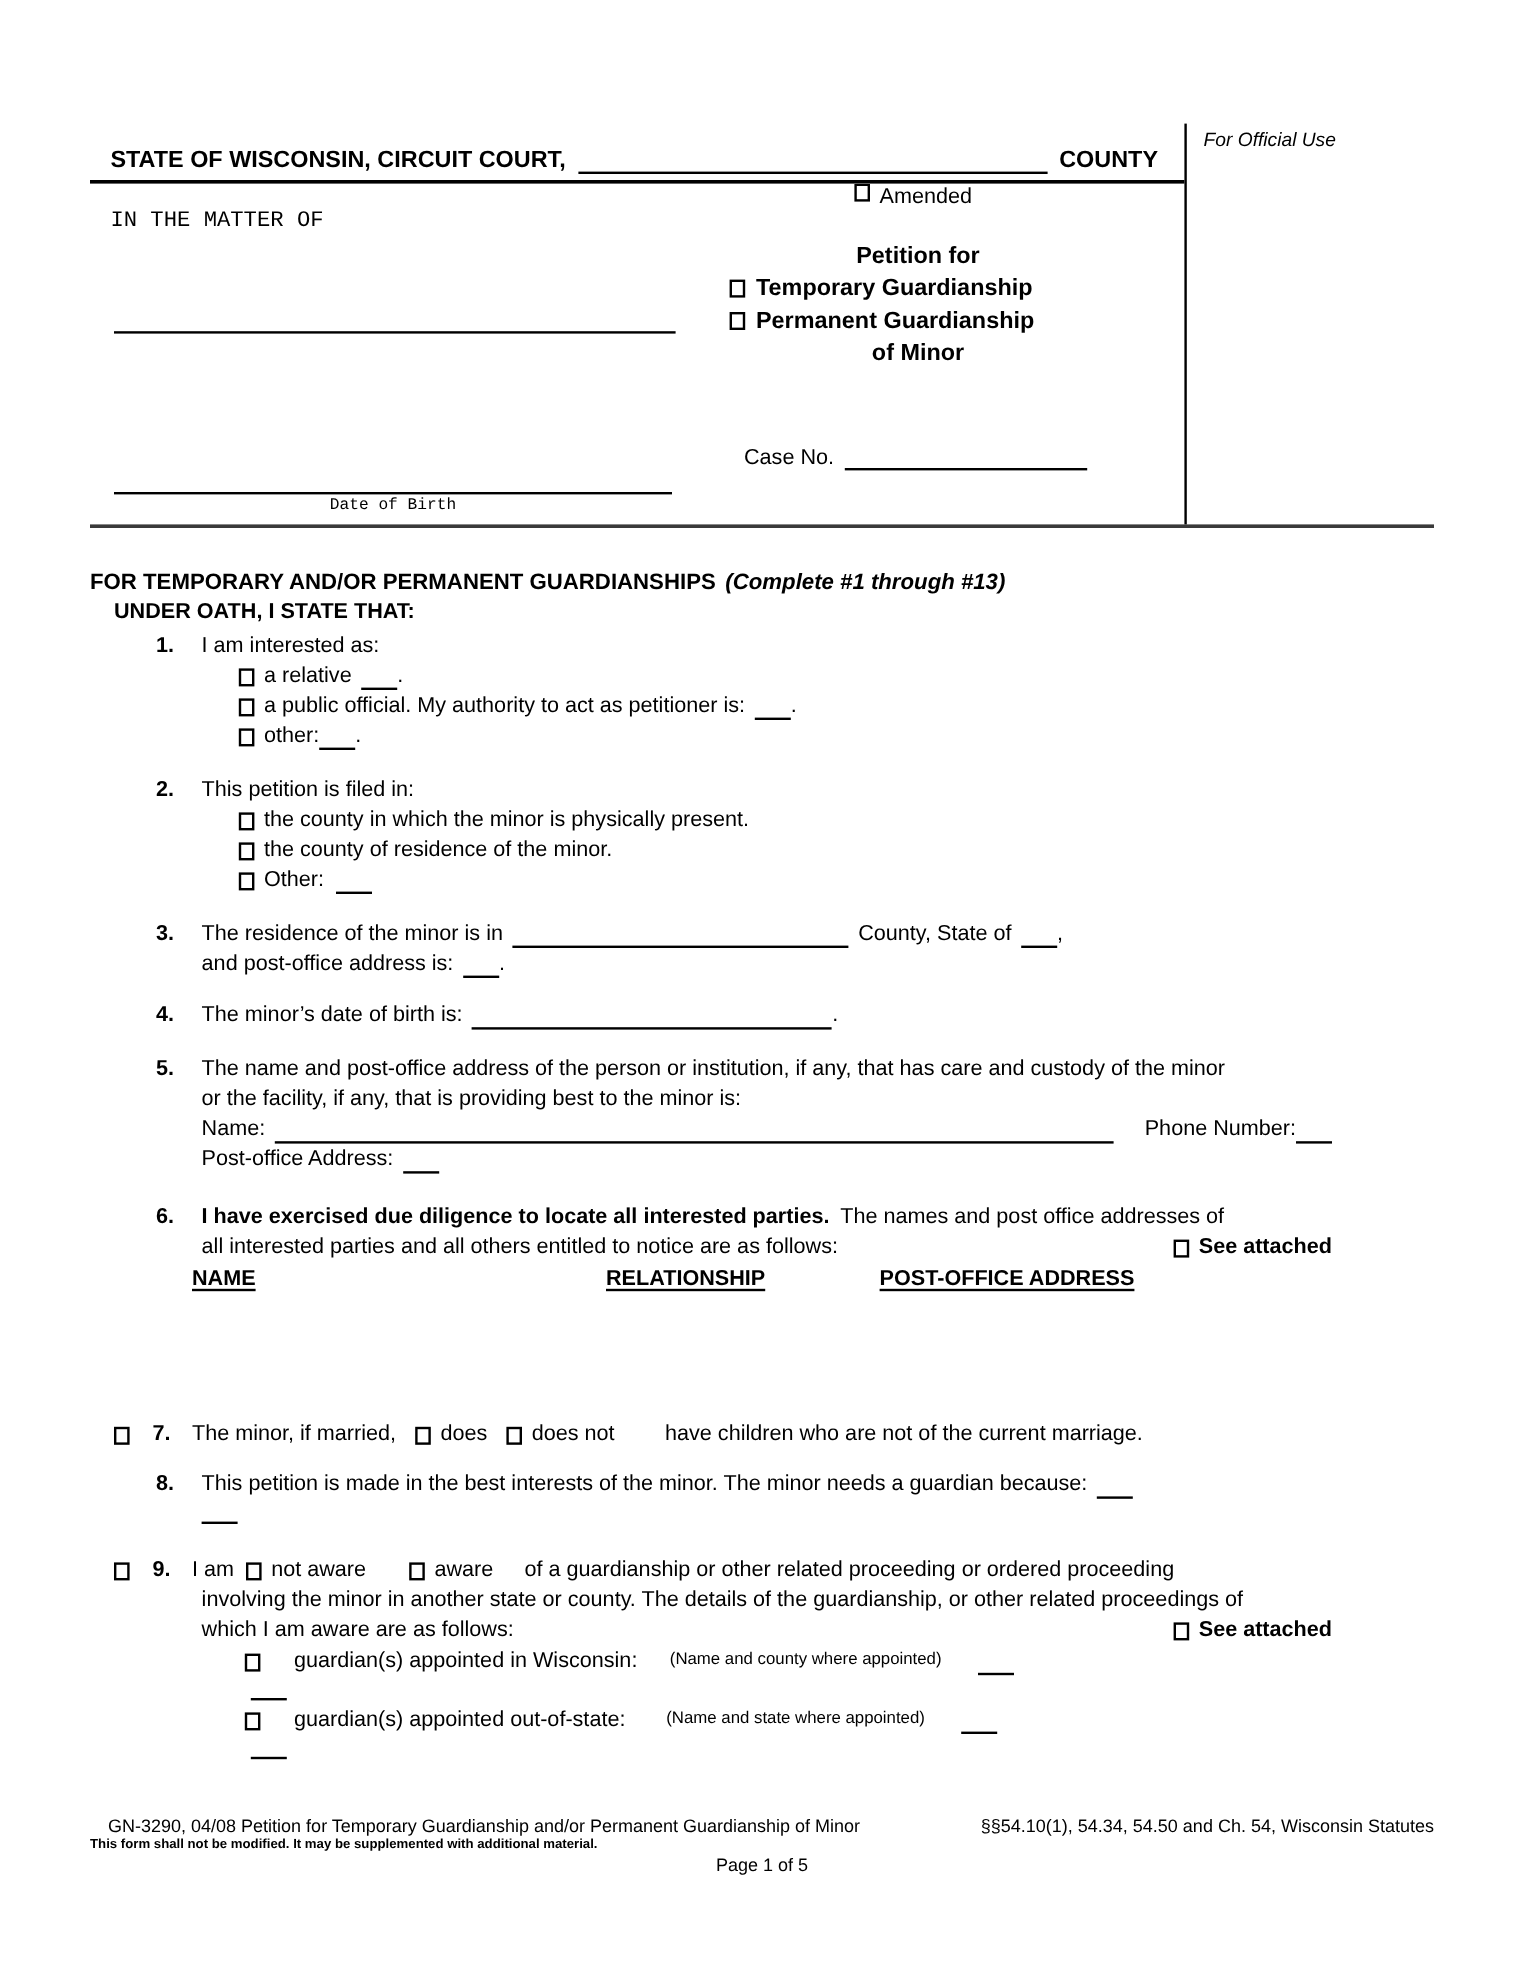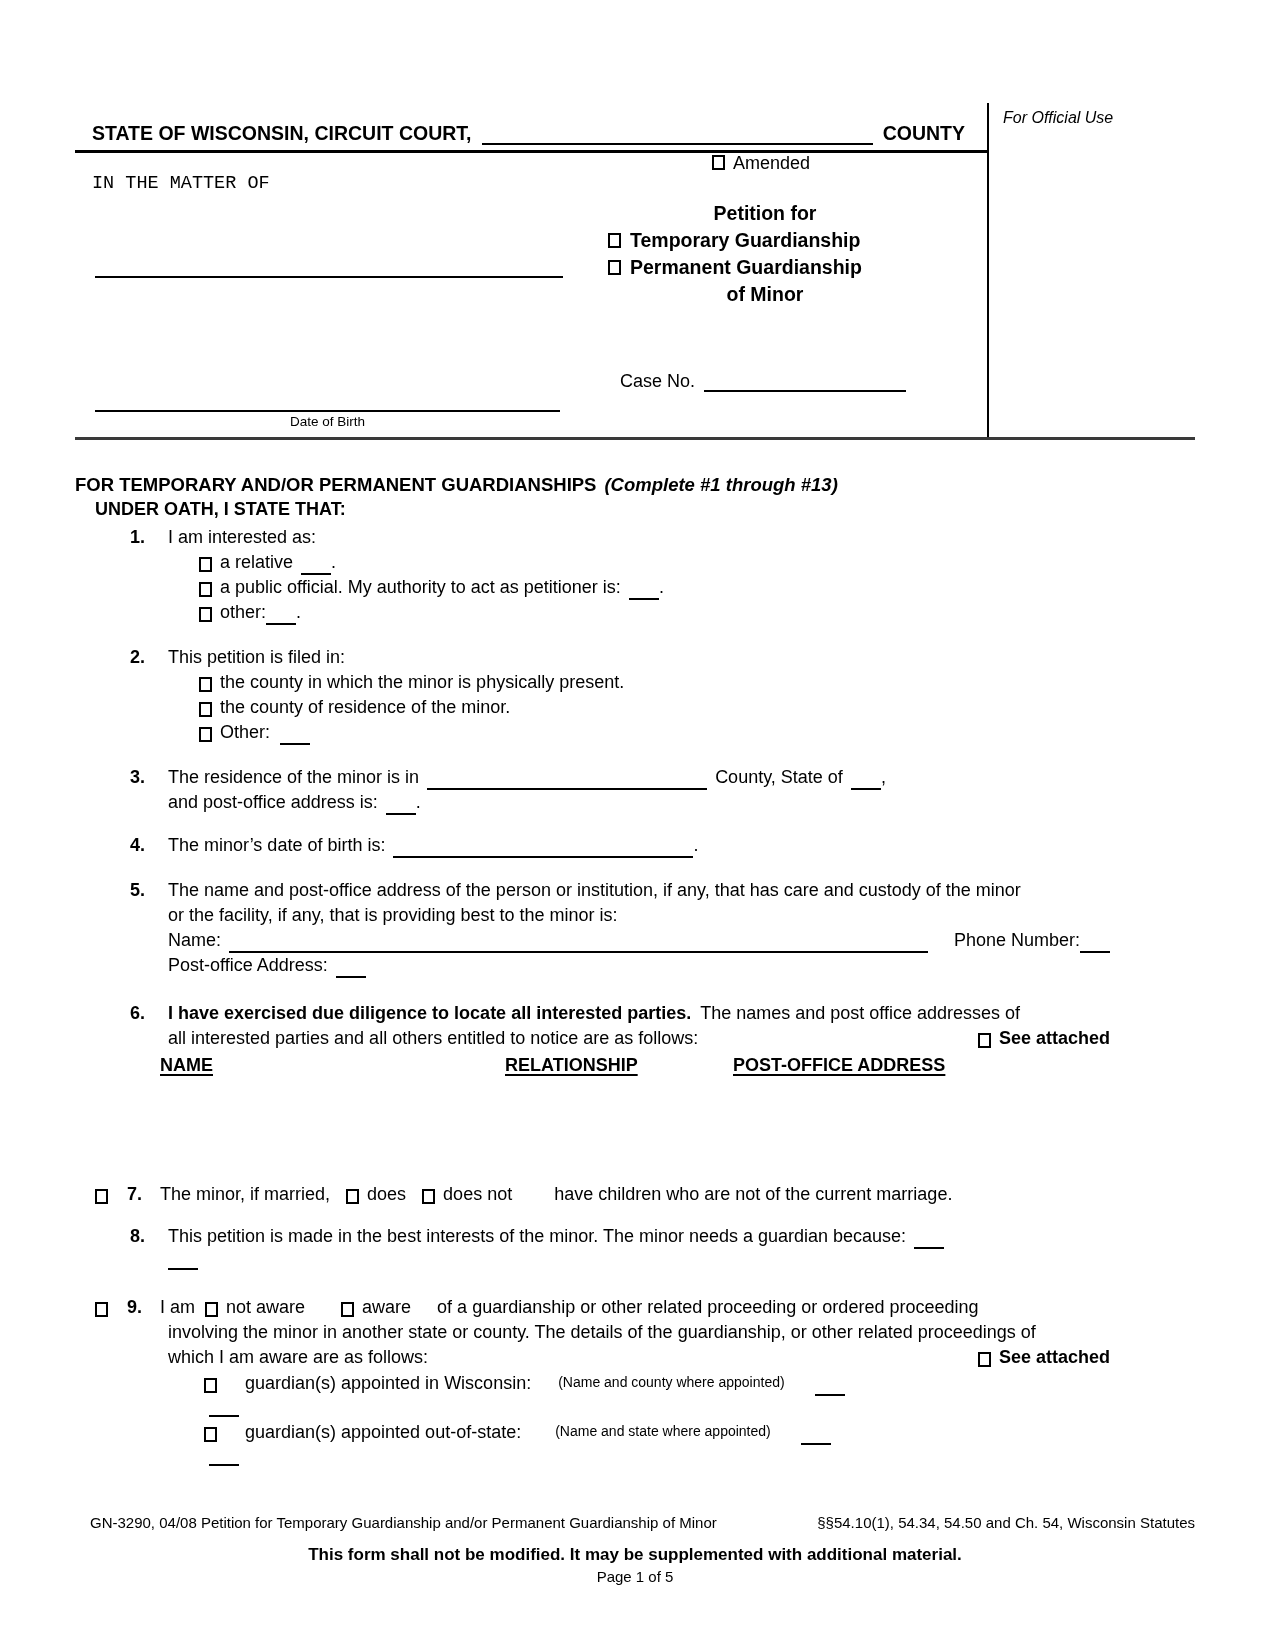--- a/index.html
+++ b/index.html
@@ -30,29 +30,29 @@
     font-weight:bold; font-size:19.5px; white-space:nowrap;
   }
   .court-row .blank { height:20px; }
   .right-cell {
     position:absolute; left:912px; top:8px; bottom:0; width:208px;
     border-left:2px solid #000;
     padding:6px 0 0 14px;
   }
   .official { font-style:italic; font-size:16px; }
   .matter { position:absolute; left:17px; top:78px; font-size:18.5px;font-family:Liberation Mono, monospace; }
-  .amended-row { position:absolute; left:637px; top:58px; display:flex; align-items:center; }
+  .amended-row { position:absolute; left:637px; top:58px; display:flex; align-items:flex-start; }
   .amended-row .cb { margin-bottom:2px; }
   .title-block { position:absolute; left:525px; top:105px; width:330px; font-weight:bold; font-size:19.5px; line-height:27px; }
   .title-center { text-align:center; }
   .title-opt { display:flex; align-items:center; padding-left:8px; }
   .title-opt .cb { margin-right:9px; }
   .hline1 { position:absolute; left:20px; top:181px; width:468px; border-top:2px solid #000; }
   .hline2 { position:absolute; left:20px; top:315px; width:465px; border-top:2px solid #000; }
-  .dob-caption { position:absolute; left:20px; top:319px; width:465px; text-align:center; font-size:13.5px; }
+  .dob-caption { position:absolute; left:20px; top:319px; width:465px; text-align:center; font-size:13.5px;font-family:Liberation Mono, monospace; }
   .caseno-row { position:absolute; left:545px; top:272px; height:25px; display:flex; align-items:flex-end; white-space:nowrap; }
   .caseno-row .blank { width:202px; margin-left:9px; height:21px; }
 
   
   .row { display:flex; align-items:flex-end; line-height:25px; white-space:nowrap; }
   .row > span { flex:none; }
   .blank { display:inline-block; flex:1 1 auto; border-bottom:2px solid #000; height:21px; min-width:30px; }
   .blank.fixed { flex:none; }
   .cb {
     display:inline-block; flex:none;
@@ -74,21 +74,21 @@
   .note-sm { font-size:14px; padding-bottom:1px; }
   .heading { font-size:18.5px; margin-top:32px; }
   .spacer42 { display:inline-block; width:42px; }
   .cols { display:flex; margin-left:85px; font-weight:bold; margin-top:2px; line-height:25px; }
   .cols span { text-decoration:underline; text-decoration-thickness:2px; text-underline-offset:3px; }
   .col1 { width:345px; } .col2 { width:228px; }
   .see-group { display:flex; align-items:flex-end; flex:none; margin-left:auto; }
 
   
   .footer-row { display:flex; justify-content:space-between; align-items:flex-end; font-size:15px; margin-top:48px; padding-left:15px; }
-  .footer-note { text-align:center; font-weight:bold; font-size:17px; margin-top:14px; }
+  .footer-note { text-align:left; font-weight:bold; font-size:11px; }
   .footer-page { text-align:center; font-size:15px; margin-top:3px; }
 </style>
 </head>
 <body>
 
 <div class="page">
 
   <div class="hdr">
     <div class="court-row">
       <span>STATE OF WISCONSIN, CIRCUIT COURT,</span>

